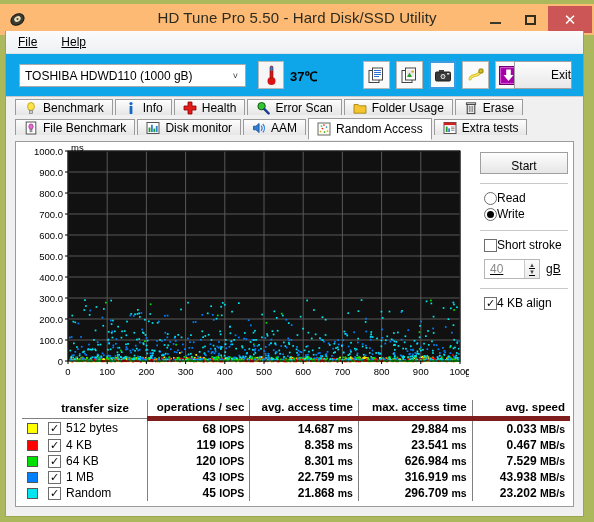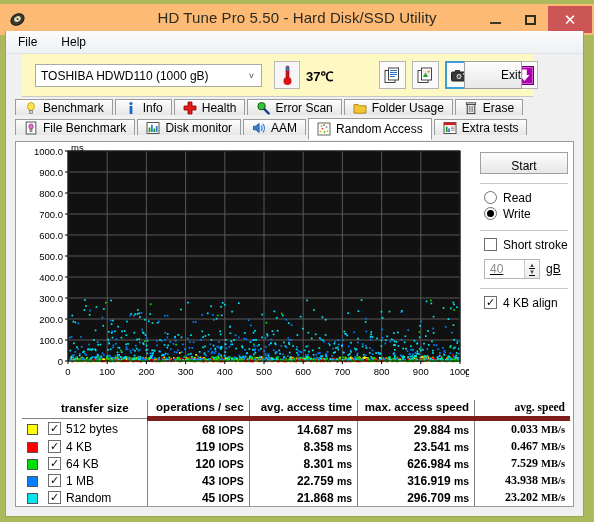--- a/index.html
+++ b/index.html
@@ -51,28 +51,28 @@
     border: 1px solid #9aa64f;
     border-top: none;
   }
 
   
   .menubar {
     position: absolute; left: 0; top: 0; width: 577px; height: 23px;
     background: linear-gradient(#fbfbfb, #eef1f4);
     border-bottom: 1px solid #dfe3e6;
     padding-left: 9px;
-    display: flex; align-items: center; gap: 18px;
+    display: flex; align-items: center; gap: 18px; text-decoration: underline;
   }
   .menu-item { font-size: 12px; padding: 1px 3px; cursor: default; }
 
   
   .toolbar {
-    position: absolute; left: 16px; top: 23px; width: 511px; height: 43px;
-    background: #fef9c3;
+    position: absolute; left: 0; top: 23px; width: 577px; height: 43px;
+    background: #0ea5e9;
     border-bottom: 1px solid #c9c9c9;
   }
   .drive-select {
     position: absolute; left: 13px; top: 10px; width: 227px; height: 23px;
     background: #fff; border: 1px solid #aaa;
     display: flex; align-items: center;
   }
   .drive-select .label { padding-left: 5px; font-size: 12px; flex: 1; }
   .drive-select .arrow {
     width: 19px; height: 21px; display: flex; align-items: center; justify-content: center;
@@ -149,21 +149,21 @@
   .controls { position: absolute; left: 462px; top: 5px; width: 92px; }
   .start-btn {
     width: 88px; height: 22px;
     margin: 5px auto 0 auto;
     border: 1px solid #a0a0a0;
     background: linear-gradient(#fdfdfd, #e6e6e6);
     display: flex; align-items: flex-end; justify-content: center;
     font-size: 12px;
   }
   .sep { height: 1px; background: #c8c8c8; margin: 9px 2px 7px 2px; }
-  .opt { display: flex; align-items: flex-start; gap: 6px; margin: 2px 0 2px 6px; font-size: 12px; }
+  .opt { display: flex; align-items: flex-end; margin: 2px 0 2px 6px; font-size: 12px; }
   .radio {
     width: 13px; height: 13px; border-radius: 50%;
     border: 1px solid #6d6d6d; background: #fff;
     display: flex; align-items: center; justify-content: center; flex: none;
   }
   .radio .dot { width: 7px; height: 7px; border-radius: 50%; background: #000; }
   .cbox {
     width: 13px; height: 13px; border: 1px solid #6d6d6d; background: #fff;
     display: flex; align-items: center; justify-content: center; flex: none;
     font-size: 11px; line-height: 1; color: #000;
@@ -196,21 +196,21 @@
   td.num { text-align: right; font-size: 12px; }
   td.num .u { font-size: 10.5px; font-weight: bold; }
   .c-swatch { width: 20px; text-align: center; }
   .swatch { width: 11px; height: 11px; border: 1px solid #555; display: inline-block; vertical-align: middle; }
   .c-name { width: 118px; border-right: 1px solid #808080; }
   .c-name .lbl { display: flex; align-items: center; gap: 5px; font-weight: normal; }
   .c-name .lbl .t { font-weight: normal; font-size: 12px; }
   .c-ops { width: 104px; border-right: 1px solid #808080; }
   .c-avg { width: 112px; border-right: 1px solid #808080; }
   .c-max { width: 118px; border-right: 1px solid #808080; }
-  .c-spd { width: 110px; font-family: Liberation Serif, serif; }
+  .c-spd { width: 110px; }
 </style>
 </head>
 <body>
 
 <div id="app">
 
   <div class="titlebar">
     <svg class="app-icon" viewBox="0 0 17 17">
       <ellipse cx="8.5" cy="8.5" rx="7" ry="5.2" transform="rotate(-30 8.5 8.5)" fill="#3b3b33" stroke="#1c1c16" stroke-width="1"></ellipse>
       <ellipse cx="8.5" cy="8" rx="3.4" ry="2.6" transform="rotate(-30 8.5 8)" fill="#e8dfb8"></ellipse>
@@ -2566,21 +2566,21 @@
       </div>
 
       <div class="results">
         <table>
           <thead>
             <tr>
               <th class="c-swatch"></th>
               <th class="c-name">transfer size</th>
               <th class="c-ops">operations / sec</th>
               <th class="c-avg">avg. access time</th>
-              <th class="c-max">max. access speed</th>
+              <th class="c-max">max. access time</th>
               <th class="c-spd">avg. speed</th>
             </tr>
           </thead>
           <tbody id="tbody">
               <tr>
                 <td class="c-swatch"><span class="swatch" style="background:#ffff00"></span></td>
                 <td class="c-name">
                   <span class="lbl">
                     <span class="cbox">✓</span>
                     <span class="t">512 bytes</span>

